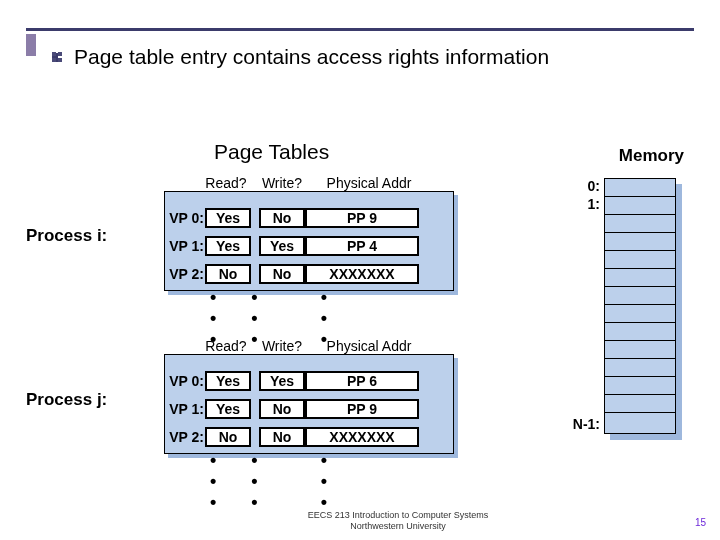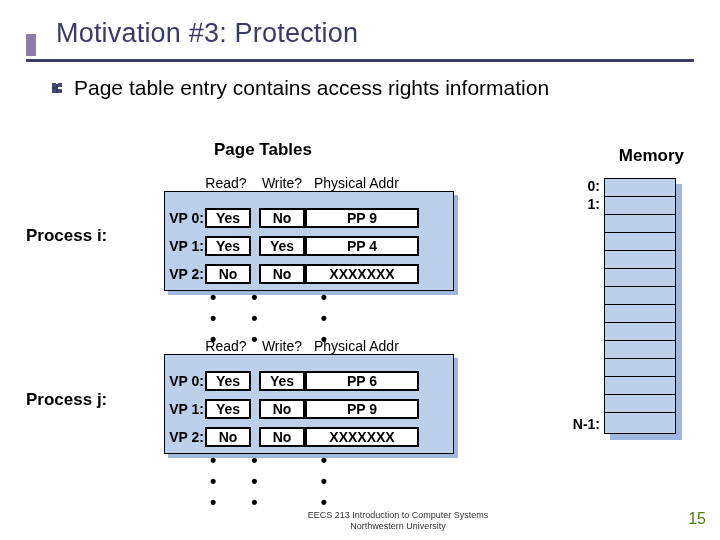--- a/index.html
+++ b/index.html
@@ -7,57 +7,56 @@
 .slide{padding:18px 26px 0 38px;height:100%;position:relative}
 .vbar{position:absolute;left:26px;top:34px;width:10px;height:22px;background:#8b7da8}
 h1.title{font-size:27px;font-weight:400;color:#3b3b6b;margin-left:18px;letter-spacing:.2px}
 .rule{height:3px;background:#3b3b6b;margin:10px 0 14px -12px}
 .bullet1{font-size:21px;margin:6px 0 4px 36px;position:relative}
 .bullet1:before{content:"";position:absolute;left:-22px;top:8px;width:9px;height:9px;background:#3b3b6b;box-shadow:2px 0 0 #3b3b6b inset,-3px 0 0 #fff inset}
 .sq{position:absolute;left:-22px;top:7px;width:10px;height:10px}
 .sq span{position:absolute;width:4px;height:4px;background:#4a4a78}
 .sq span:nth-child(1){left:0;top:0}.sq span:nth-child(2){left:6px;top:0}.sq span:nth-child(3){left:0;top:6px}.sq span:nth-child(4){left:6px;top:6px}
 .bullet2{font-size:17px;margin:4px 0 0 66px;color:#000}
-.labels{position:absolute;left:214px;top:140px;font-size:17px;font-weight:700;display:flex;gap:120px}
+.labels{position:absolute;left:214px;top:140px;font-size:21px;font-weight:400;display:flex;gap:120px}
 .memlbl{position:absolute;right:36px;top:146px;font-size:17px;font-weight:700}
 .plabel{position:absolute;left:26px;font-size:17px;font-weight:700}
 .pti{top:226px}.ptj{top:390px}
 .tablebox{position:absolute;left:130px;width:320px}
 .tbi{top:177px}.tbj{top:340px}
 .shadow{position:absolute;left:38px;top:18px;width:290px;height:100px;background:#9eb8dd}
 .panel{position:absolute;left:34px;top:14px;width:290px;height:100px;background:#bcd0eb;border:1px solid #000}
 .hdr{position:absolute;top:-2px;left:72px;font-size:14px;font-weight:400;display:flex;gap:8px}
 .hdr span:nth-child(1){width:48px;text-align:center}
 .hdr span:nth-child(2){width:48px;text-align:center}
-.hdr span:nth-child(3){width:110px;}
+.hdr span:nth-child(3){width:110px;text-align:center}
 .row{position:absolute;left:34px;height:22px;display:flex;align-items:center}
 .r0{top:30px}.r1{top:58px}.r2{top:86px}
 .vp{width:40px;font-size:14px;font-weight:700;text-align:right;padding-right:0}
 .cell{border:2px solid #000;background:#fff;height:20px;font-size:14px;font-weight:700;display:flex;align-items:center;justify-content:center}
 .c1{width:46px;margin-left:1px}
 .c2{width:46px;margin-left:8px}
 .c3{width:114px;margin-left:0}
 .dots{position:absolute;left:80px;top:110px;font-size:18px;letter-spacing:1px;display:flex;gap:34px;font-weight:700}
 .dots span{writing-mode:horizontal-tb}
 .mem{position:absolute;right:38px;top:178px;width:78px}
 .memshadow{position:absolute;left:6px;top:6px;width:72px;height:256px;background:#9eb8dd}
 .memgrid{position:absolute;left:0;top:0;width:72px;height:256px;background:#bcd0eb;border:1px solid #000}
 .memrow{height:18px;border-bottom:1px solid #000}
 .memrow:last-child{border-bottom:none}
 .memn{position:absolute;font-size:14px;font-weight:700}
 .m0{right:120px;top:178px}.m1{right:120px;top:196px}.mn{right:120px;top:416px}
 .footer{position:absolute;bottom:8px;width:100%;text-align:center;font-size:9px;color:#333;line-height:1.2}
-.pagenum{position:absolute;right:14px;bottom:12px;font-size:16px;color:#4d7c0f}
+.pagenum{position:absolute;right:14px;bottom:12px;font-size:10px;color:#6d28d9}
 </style>
 </head>
 <body>
 
 <div class="slide">
  <div class="vbar"></div>
- <h1 class="title">Motivation #3: Protection</h1>
  <div class="rule"></div>
 
  <div class="bullet1">
   <div class="sq">
         <span></span>
         <span></span>
         <span></span>
         <span></span>
       </div>
   <span>Page table entry contains access rights information</span>

